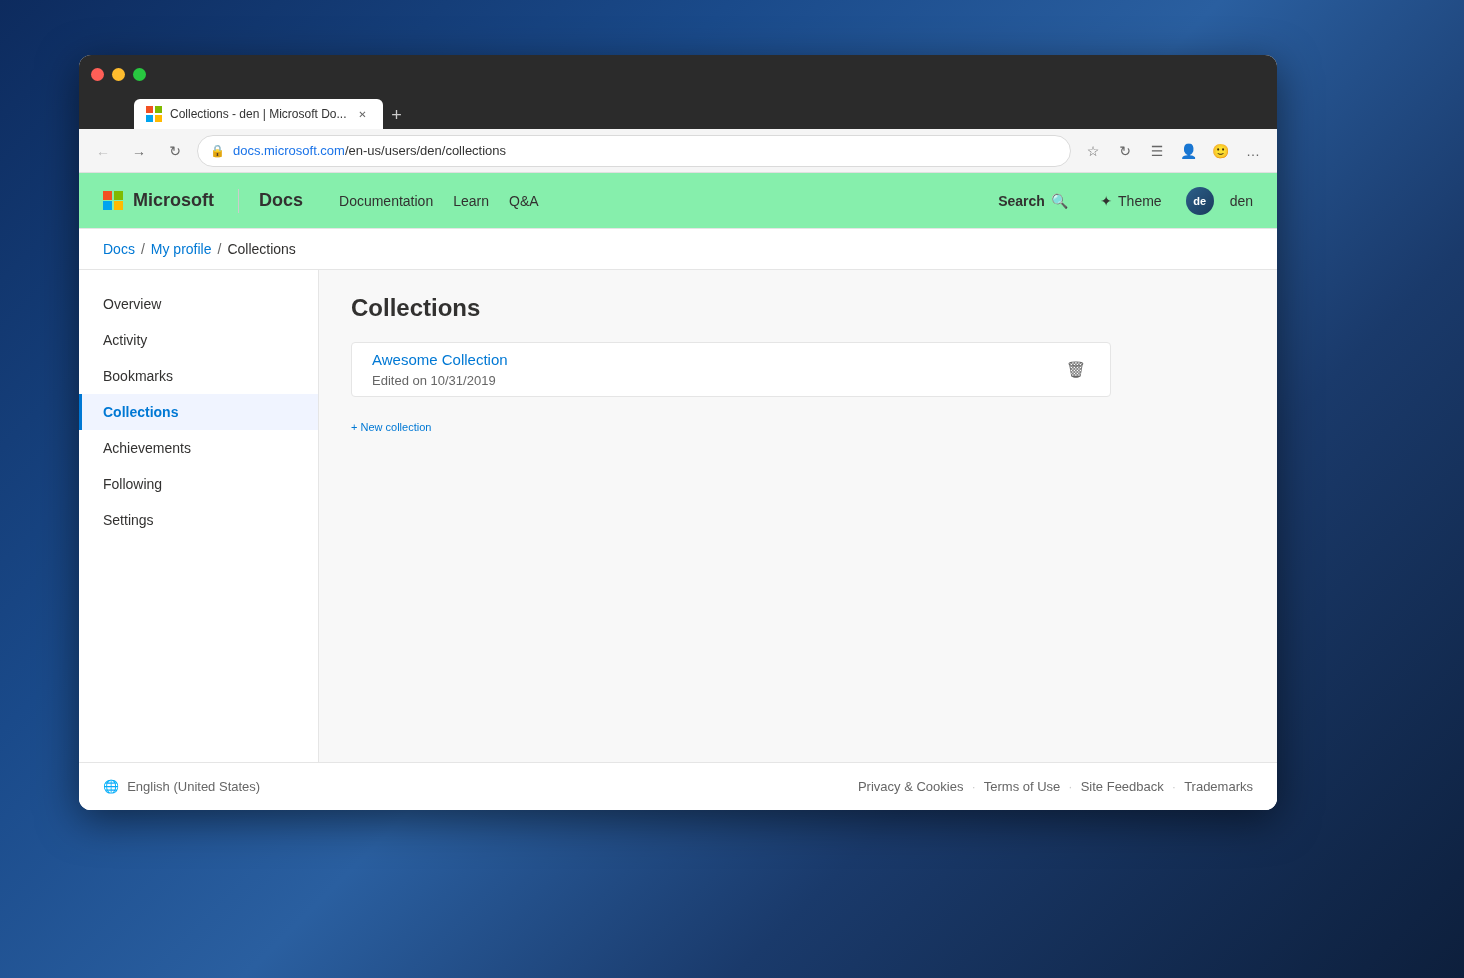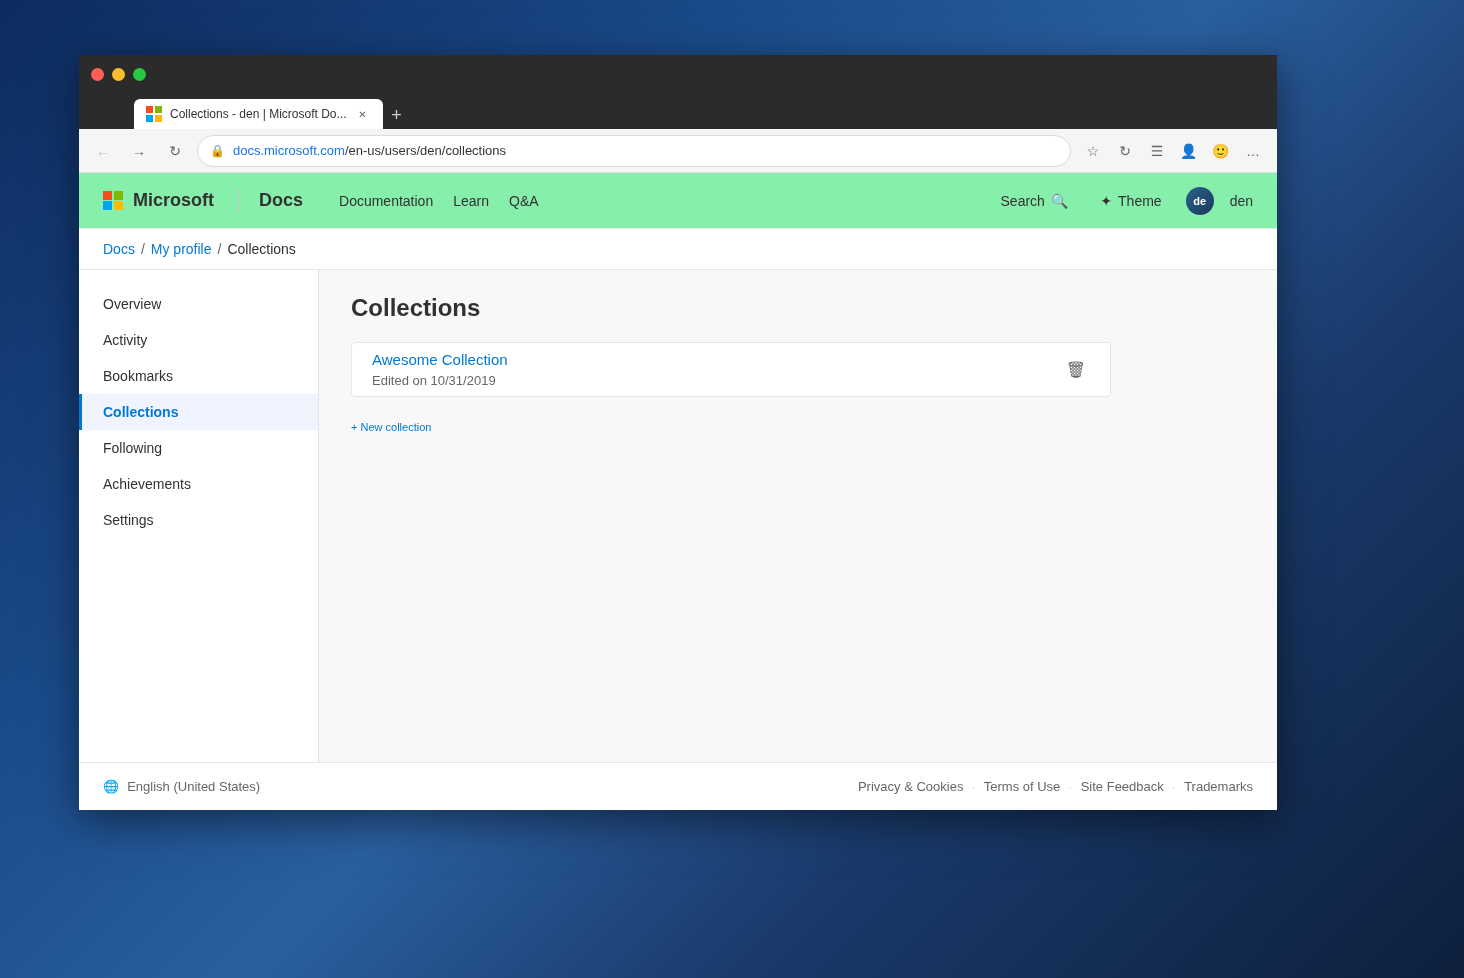--- a/index.html
+++ b/index.html
@@ -21,21 +21,21 @@
     }
 
     
     .browser-window {
       position: absolute;
       top: 55px;
       left: 79px;
       width: 1198px;
       height: 755px;
       background: #fff;
-      border-radius: 0;
+      border-radius: 12px;
       overflow: hidden;
       box-shadow: 0 10px 40px rgba(0,0,0,0.5);
       z-index: 10;
     }
 
     
     .title-bar {
       background: #2b2b2b;
       height: 38px;
       display: flex;
@@ -203,20 +203,21 @@
       gap: 16px;
     }
     .search-btn {
       display: flex;
       align-items: center;
       gap: 6px;
       font-size: 14px;
       color: #323130;
       cursor: pointer;
       padding: 4px 8px;
+      font-weight: bold;
     }
     .theme-btn {
       display: flex;
       align-items: center;
       gap: 6px;
       font-size: 14px;
       color: #323130;
       cursor: pointer;
       padding: 4px 8px;
     }
@@ -458,22 +459,22 @@
       <span class="breadcrumb-current">Collections</span>
     </div>
 
     <div class="main-layout">
 
       <div class="sidebar">
         <a class="sidebar-item">Overview</a>
         <a class="sidebar-item">Activity</a>
         <a class="sidebar-item">Bookmarks</a>
         <a class="sidebar-item active">Collections</a>
+        <a class="sidebar-item">Achievements</a>
         <a class="sidebar-item">Following</a>
-        <a class="sidebar-item">Achievements</a>
         <a class="sidebar-item">Settings</a>
       </div>
 
       <div class="main-content">
         <h1 class="page-title">Collections</h1>
 
         <div class="collection-card">
           <div>
             <a class="collection-name">Awesome Collection</a>
             <div class="collection-date">Edited on 10/31/2019</div>

